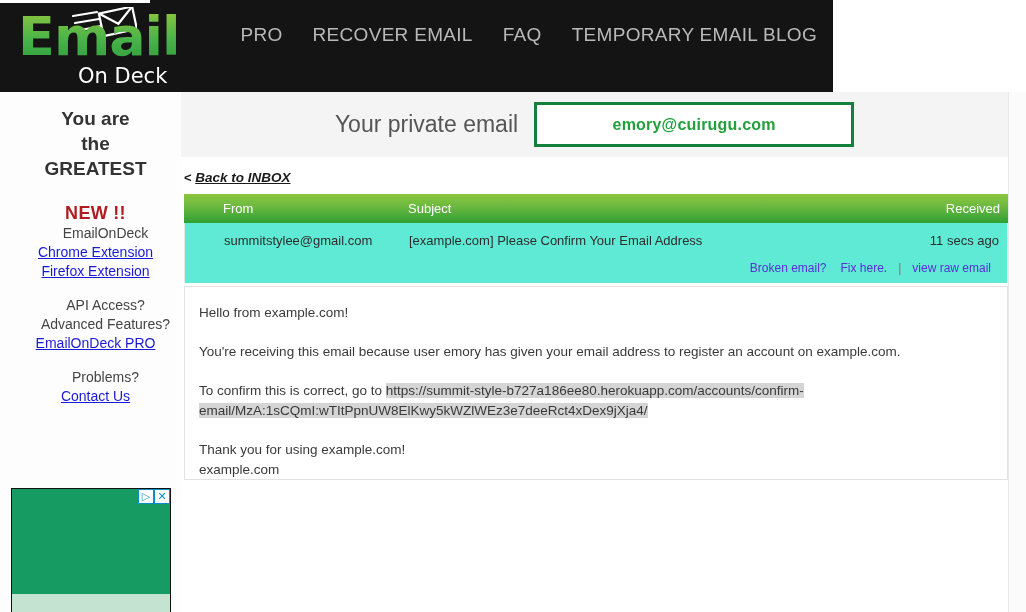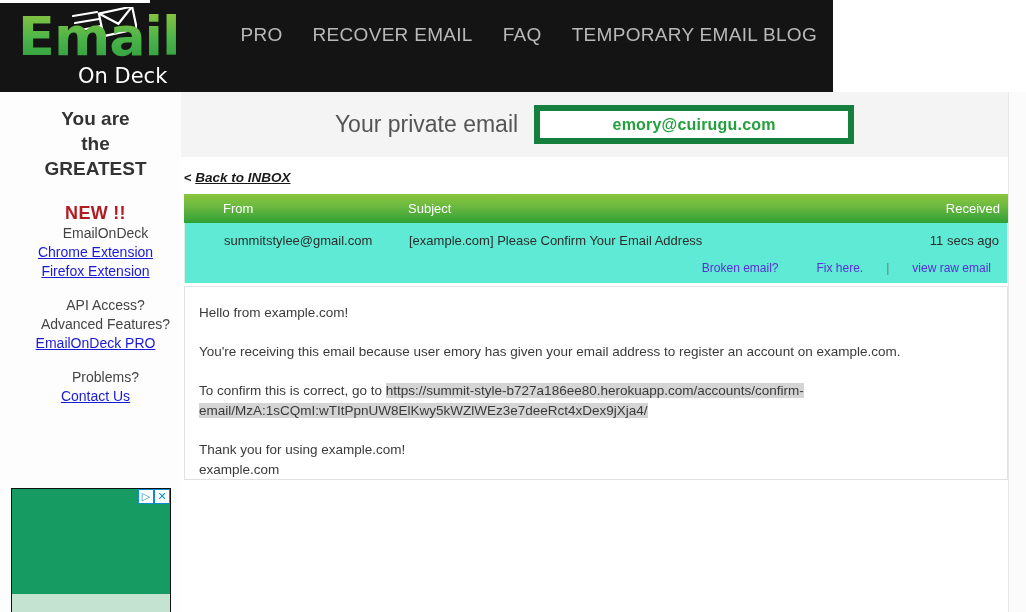--- a/index.html
+++ b/index.html
@@ -156,23 +156,23 @@
     display: flex;
     align-items: center;
     justify-content: center;
   }
   .email-bar-label {
     font-size: 23px;
     color: #555555;
     margin-right: 16px;
   }
   .email-box {
-    width: 320px; height: 39px;
-    background: #ffffff;
-    border: 6px solid #15803d;
+    width: 320px; height: 45px;
+    background: #ffffff;
+    border: 3px solid #15803d;
     display: flex;
     align-items: center;
     justify-content: center;
     cursor: pointer;
   }
   .email-value {
     font-size: 16px;
     font-weight: bold;
     color: #23a03c;
     letter-spacing: 0.2px;
@@ -224,21 +224,21 @@
     padding-top: 4px;
     cursor: pointer;
   }
   .msg-actions {
     height: 30px;
     display: flex;
     align-items: center;
     justify-content: flex-end;
     padding-right: 16px;
     font-size: 12px;
-    gap: 16px;
+    gap: 4px;
   }
   .msg-actions a {
     color: #5b2ed6;
     text-decoration: none;
     cursor: pointer;
   }
   .act-sep { color: #777777; margin: 0 7px; }
   .act-gap { width: 6px; display: inline-block; }
 
   

